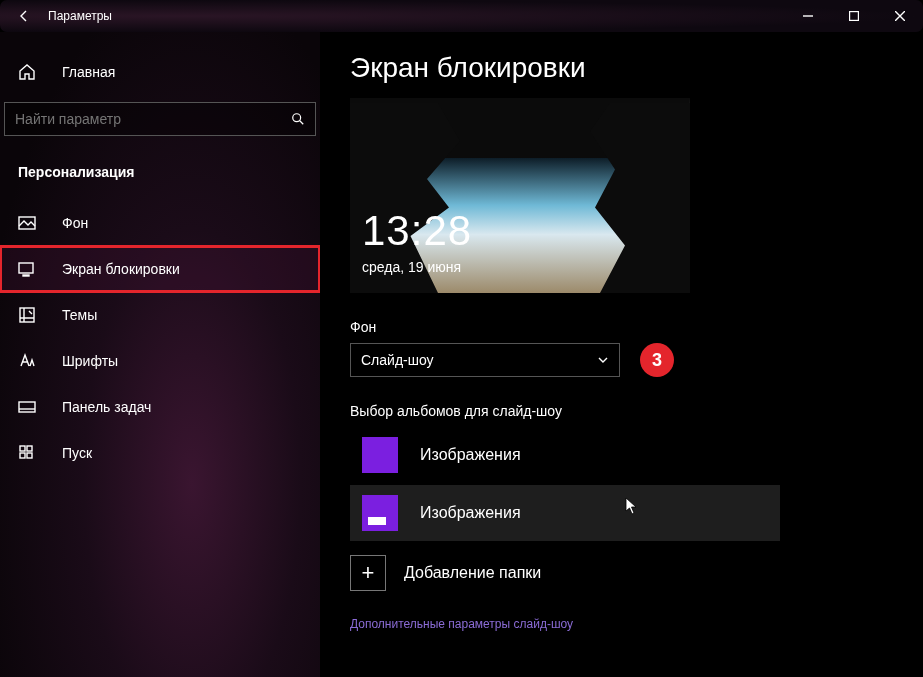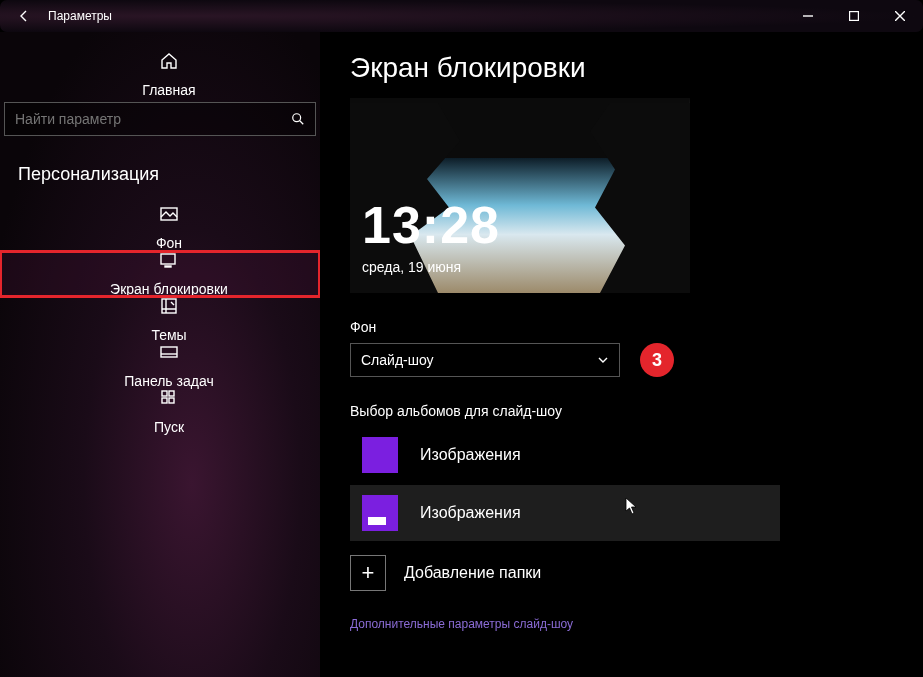--- a/index.html
+++ b/index.html
@@ -5,36 +5,36 @@
 * { margin: 0; padding: 0; box-sizing: border-box; font-family: "Segoe UI", sans-serif; }
 body { background: #000; color: #fff; width: 923px; height: 677px; overflow: hidden; display: flex; flex-direction: column; }
 .titlebar { height: 32px; display: flex; align-items: center; background: radial-gradient(ellipse at 20% 50%, #2a1525 0%, #0e0810 70%); border-radius: 7px; }
 .titlebar .back { width: 48px; height: 32px; display: flex; align-items: center; justify-content: center; cursor: pointer; }
 .titlebar .title { font-size: 12px; flex: 1; }
 .win-controls { display: flex; }
 .win-btn { width: 46px; height: 32px; display: flex; align-items: center; justify-content: center; cursor: pointer; }
 .win-btn svg { width: 10px; height: 10px; }
 .body { display: flex; flex: 1; min-height: 0; }
 .sidebar { width: 320px; background: radial-gradient(ellipse at 60% 70%, #3a1530 0%, #1a0b18 40%, #0a0509 80%); padding-top: 20px; display: flex; flex-direction: column; }
-.side-row { display: flex; align-items: center; height: 40px; padding-left: 18px; cursor: pointer; font-size: 14px; gap: 12px; flex-direction: column; }
+.side-row { display: flex; align-items: center; height: 40px; padding-left: 18px; cursor: pointer; font-size: 14px; gap: 26px; }
 .side-row .ico { width: 18px; height: 18px; display: flex; align-items: center; justify-content: center; }
 .search { margin: 10px 4px; height: 34px; background: rgba(0,0,0,0.35); border: 1px solid #555; display: flex; align-items: center; padding: 0 10px; }
 .search input { flex: 1; background: transparent; border: none; outline: none; color: #ccc; font-size: 14px; }
-.section-label { padding: 18px 18px 10px; font-size: 18px; font-weight: 400; }
+.section-label { padding: 18px 18px 10px; font-size: 14px; font-weight: 700; }
 .nav { margin-top: 10px; }
 .nav .side-row { height: 46px; }
 .nav .side-row.selected { outline: 3px solid #e4252c; outline-offset: -2px; background: rgba(80,20,60,0.25); }
 .content { flex: 1; background: #000; padding: 20px 30px 30px 30px; overflow-y: auto; color: #fff; }
 .content h1 { font-size: 28px; font-weight: 400; margin-bottom: 14px; }
 .preview { width: 340px; height: 195px; position: relative; overflow: hidden; background: linear-gradient(180deg,#2a2a2a 0,#0a1822 30%,#6fb9d6 55%,#d9e8ef 70%,#9c8a6a 100%); }
 .cave-top { position:absolute; top:0; left:0; right:0; height:60px; background:#0b0b0b; border-radius: 0 0 120px 140px / 0 0 90px 70px; }
 .cave-left { position:absolute; left:0; bottom:0; width:110px; height:190px; background:#0c0c0c; clip-path: polygon(0 0, 80% 0, 100% 20%, 70% 40%, 90% 55%, 55% 70%, 80% 100%, 0 100%); }
 .cave-right { position:absolute; right:0; bottom:0; width:100px; height:190px; background:#0c0c0c; clip-path: polygon(100% 0, 20% 0, 0 15%, 25% 35%, 5% 55%, 35% 75%, 10% 100%, 100% 100%); }
 .clock { position:absolute; left:12px; bottom:18px; }
-.clock .time { font-size: 52px; font-weight: 700; letter-spacing: 1px; }
+.clock .time { font-size: 42px; font-weight: 400; letter-spacing: 1px; }
 .clock .date { font-size: 14px; margin-top: 4px; }
 .label { font-size: 14px; margin-top: 26px; margin-bottom: 8px; }
 .select { width: 270px; height: 34px; border: 1px solid #555; background: #000; display: flex; align-items: center; padding: 0 10px; justify-content: space-between; font-size: 14px; cursor: pointer; }
 .row-with-badge { display: flex; align-items: center; gap: 20px; }
 .badge { width: 34px; height: 34px; border-radius: 50%; background: #e4252c; display: flex; align-items: center; justify-content: center; font-size: 18px; font-weight: 600; }
 .album { display: flex; align-items: center; gap: 22px; padding: 10px 12px; margin-top: 2px; width: 430px; cursor: pointer; }
 .album.hover { background: #1e1e1e; }
 .thumb { width: 36px; height: 36px; background: #7b1fe0; position: relative; }
 .thumb.inner::after { content:""; position:absolute; left:6px; bottom:6px; width:18px; height:8px; background:#fff; }
 .add-folder { display: flex; align-items: center; gap: 18px; margin-top: 14px; cursor: pointer; }
@@ -115,20 +115,28 @@
               <rect x="2" y="2" width="14" height="14"></rect>
               <path d="M6 2 V16 M2 12 H16"></path>
               <path d="M11 5 L14 8"></path>
             </svg>
           </span>
         <span>Темы</span>
       </div>
       <div class="side-row">
         <span class="ico">
             <svg viewBox="0 0 18 18">
+              <path d="M3 14 L7 3 L11 14 M4.5 10 H9.5 M12 14 L14 8 L16 14"></path>
+            </svg>
+          </span>
+        <span>Шрифты</span>
+      </div>
+      <div class="side-row">
+        <span class="ico">
+            <svg viewBox="0 0 18 18">
               <rect x="1" y="4" width="16" height="10"></rect>
               <path d="M1 11 H17"></path>
             </svg>
           </span>
         <span>Панель задач</span>
       </div>
       <div class="side-row">
         <span class="ico">
             <svg viewBox="0 0 18 18">
               <rect x="2" y="2" width="5" height="5"></rect>

